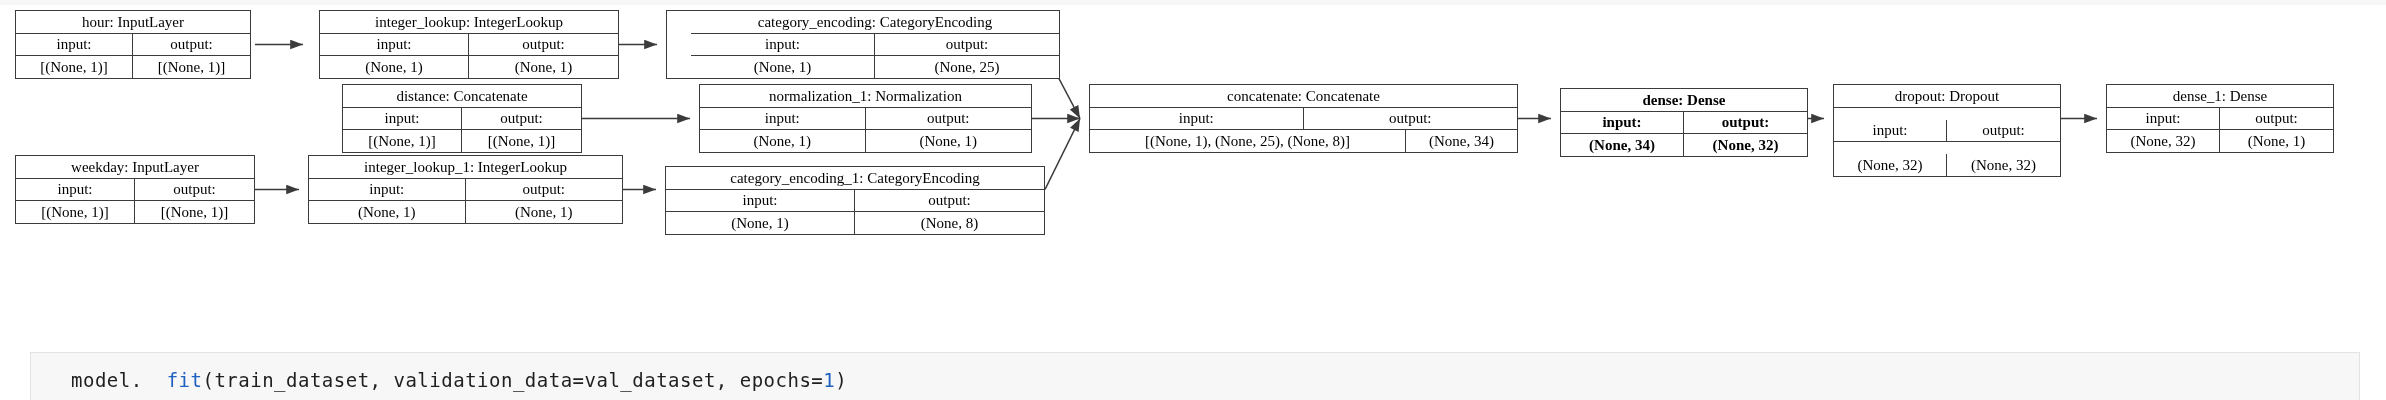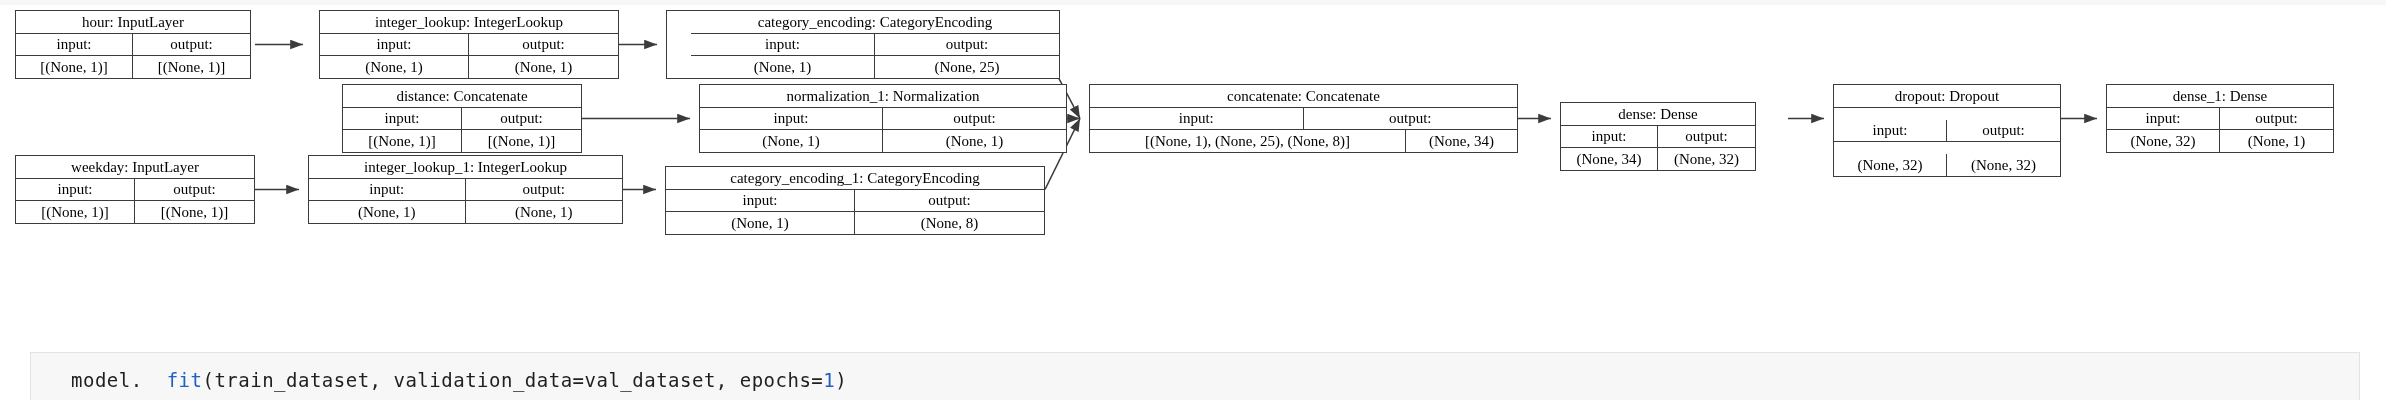--- a/index.html
+++ b/index.html
@@ -177,21 +177,21 @@
         <div class="title">distance: Concatenate</div>
         <div class="row labels">
           <div class="cell left" style="width: 50%;">input:</div>
           <div class="cell" style="width: 50%;">output:</div>
         </div>
         <div class="row shapes">
           <div class="cell left" style="width: 50%;">[(None, 1)]</div>
           <div class="cell" style="width: 50%;">[(None, 1)]</div>
         </div>
       </div>
-      <div class="node" style="left: 699px; top: 84px; width: 368px;">
+      <div class="node" style="left: 699px; top: 84px; width: 333px;">
         <div class="title">normalization_1: Normalization</div>
         <div class="row labels">
           <div class="cell left" style="width: 50%;">input:</div>
           <div class="cell" style="width: 50%;">output:</div>
         </div>
         <div class="row shapes">
           <div class="cell left" style="width: 50%;">(None, 1)</div>
           <div class="cell" style="width: 50%;">(None, 1)</div>
         </div>
       </div>
@@ -232,21 +232,21 @@
         <div class="title">concatenate: Concatenate</div>
         <div class="row labels">
           <div class="cell left" style="width: 50%;">input:</div>
           <div class="cell" style="width: 50%;">output:</div>
         </div>
         <div class="row shapes">
           <div class="cell left" style="width: 74%;">[(None, 1), (None, 25), (None, 8)]</div>
           <div class="cell" style="width: 26%;">(None, 34)</div>
         </div>
       </div>
-      <div class="node" style="left: 1560px; top: 102px; width: 196px;">
+      <div class="node" style="left: 1560px; top: 88px; width: 248px; font-weight: bold;">
         <div class="title">dense: Dense</div>
         <div class="row labels">
           <div class="cell left" style="width: 50%;">input:</div>
           <div class="cell" style="width: 50%;">output:</div>
         </div>
         <div class="row shapes">
           <div class="cell left" style="width: 50%;">(None, 34)</div>
           <div class="cell" style="width: 50%;">(None, 32)</div>
         </div>
       </div>

